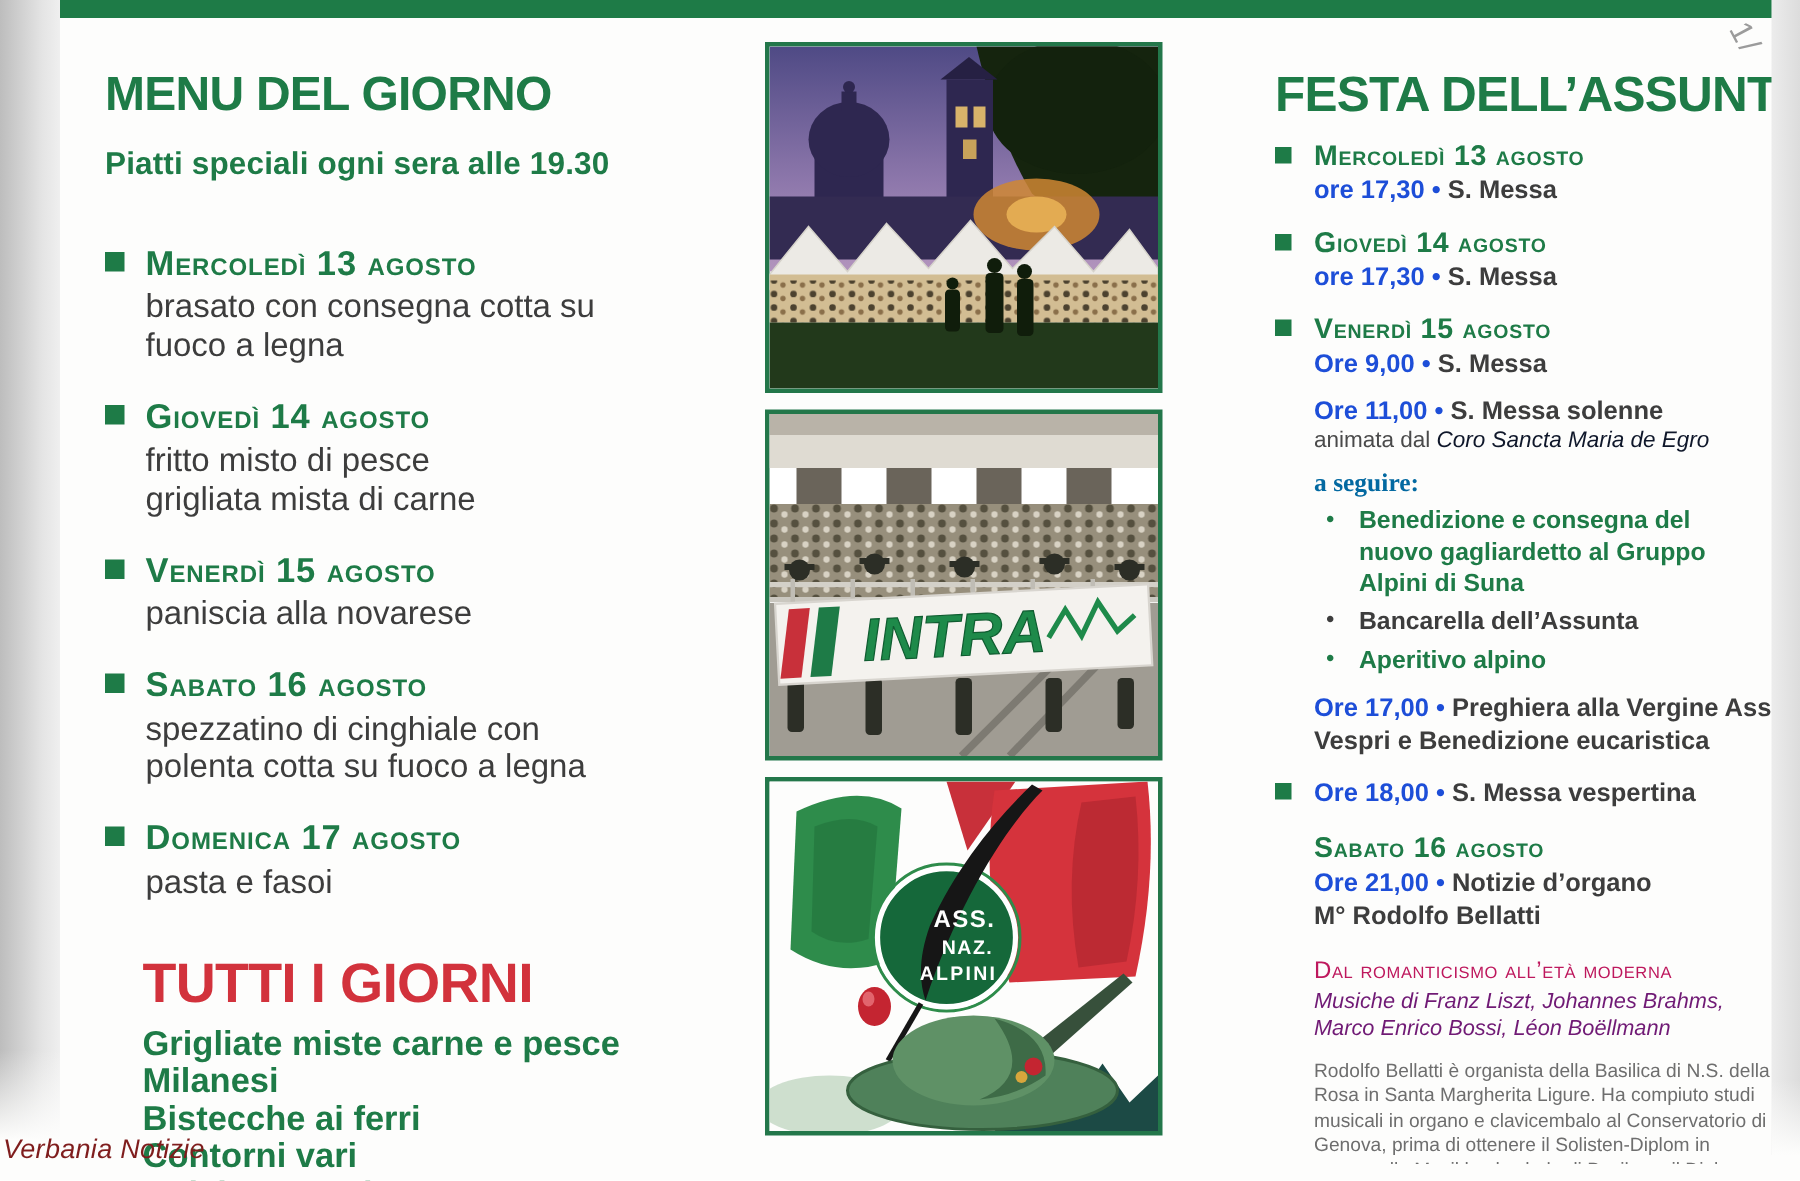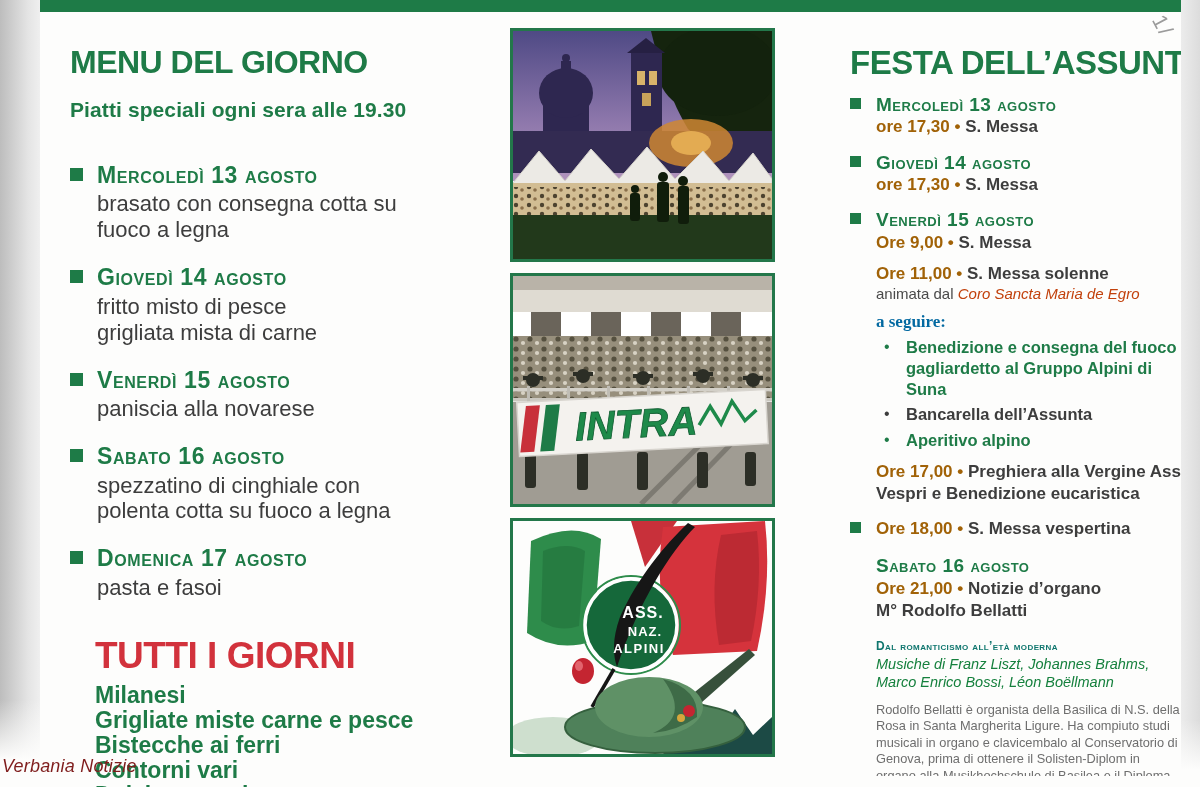--- a/index.html
+++ b/index.html
@@ -40,35 +40,35 @@
   .photo { display:block; border:3px solid #23774a; background:#fff; line-height:0; }
   .photo + .photo { margin-top:11px; }
 
   
   .col-right { position:absolute; left:850px; top:46px; width:331px; height:730px; overflow:hidden; }
   .festa-title { color:#1e7b47; font-size:33px; font-weight:800; letter-spacing:-0.5px; white-space:nowrap; line-height:1.05; }
   .f-entry { position:relative; padding-left:26px; margin-top:13px; }
   .f-sq { position:absolute; left:0; top:4px; width:11px; height:11px; background:#1e7b47; }
   .f-day { color:#1e7b47; font-size:19px; font-weight:700; font-variant:small-caps; letter-spacing:0.5px; line-height:1.2; }
   .f-row { font-size:17px; font-weight:700; color:#3d3d3d; line-height:1.3; white-space:nowrap; }
-  .t { color:#a16207; }
+  .t { color:#1d4ed8; }
   .f-block { padding-left:26px; margin-top:9px; }
   .f-note { font-size:15px; color:#4a4a4a; font-weight:400; white-space:nowrap; }
-  .f-note .it { font-style:italic; color:#c2410c; }
+  .f-note .it { font-style:italic; color:#0f172a; }
   .f-seguire { color:#0369a1; font-size:17px; font-weight:700; margin-top:10px;font-family:Liberation Serif, serif; }
   .f-sub { display:flex; margin-top:5px; padding-left:8px; }
   .f-sub .dot { width:22px; flex:0 0 22px; font-size:16px; line-height:1.25; }
   .f-sub .txt { width:288px; font-size:16.5px; font-weight:700; line-height:1.25; }
   .sub-green { color:#1e7b47; }
   .sub-ink { color:#3d3d3d; }
   .f-gap { margin-top:10px; }
   .sabato { padding-left:26px; margin-top:15px; }
   .concert { padding-left:26px; margin-top:17px; }
-  .c-title { color:#0f766e; font-size:12px; font-weight:700; font-variant:small-caps; letter-spacing:0.4px; }
-  .c-musics { color:#15803d; font-size:14.5px; font-style:italic; line-height:1.25; width:302px; margin-top:2px; }
+  .c-title { color:#be185d; font-size:16px; font-weight:400; font-variant:small-caps; letter-spacing:0.4px; }
+  .c-musics { color:#701a75; font-size:14.5px; font-style:italic; line-height:1.25; width:302px; margin-top:2px; }
   .c-bio { color:#6e6e6e; font-size:12.8px; line-height:1.28; width:306px; margin-top:11px; }
 
   .caption { position:absolute; left:2px; top:756px; color:#7f1d1d; font-size:18px; font-weight:400; letter-spacing:0.2px;font-style:italic; }
 </style>
 </head>
 <body>
 
 <div class="screen">
   <div class="strip-left"></div>
   <div class="strip-right"></div>
@@ -105,22 +105,22 @@
       </div>
       <div class="m-item">
         <span class="sq"></span>
         <div class="m-day">Domenica 17 agosto</div>
         <div class="m-dish">pasta e fasoi</div>
       </div>
     </div>
 
     <div class="everyday">
       <div class="tutti-title">TUTTI I GIORNI</div>
+      <div class="tutti-item">Grigliate miste carne e pesce</div>
       <div class="tutti-item">Milanesi</div>
-      <div class="tutti-item">Grigliate miste carne e pesce</div>
       <div class="tutti-item">Bistecche ai ferri</div>
       <div class="tutti-item">Contorni vari</div>
       <div class="tutti-item">Dolci nostrani</div>
     </div>
   </div>
 
   <div class="col-photos">
 
     <figure class="photo">
       <svg width="259" height="228" viewBox="0 0 259 228">
@@ -293,21 +293,21 @@
         <span class="t">Ore 11,00 •</span>
         <span>S. Messa solenne</span>
       </div>
       <div class="f-note">
         <span>animata dal </span><span class="it">Coro Sancta Maria de Egro</span>
       </div>
       <div class="f-seguire">a seguire:</div>
 
       <div class="f-sub">
         <span class="dot sub-green">•</span>
-        <span class="txt sub-green">Benedizione e consegna del fuoco gagliardetto al Gruppo Alpini di Suna</span>
+        <span class="txt sub-green">Benedizione e consegna del nuovo gagliardetto al Gruppo Alpini di Suna</span>
       </div>
       <div class="f-sub">
         <span class="dot sub-ink">•</span>
         <span class="txt sub-ink">Bancarella dell’Assunta</span>
       </div>
       <div class="f-sub">
         <span class="dot sub-green">•</span>
         <span class="txt sub-green">Aperitivo alpino</span>
       </div>
 

